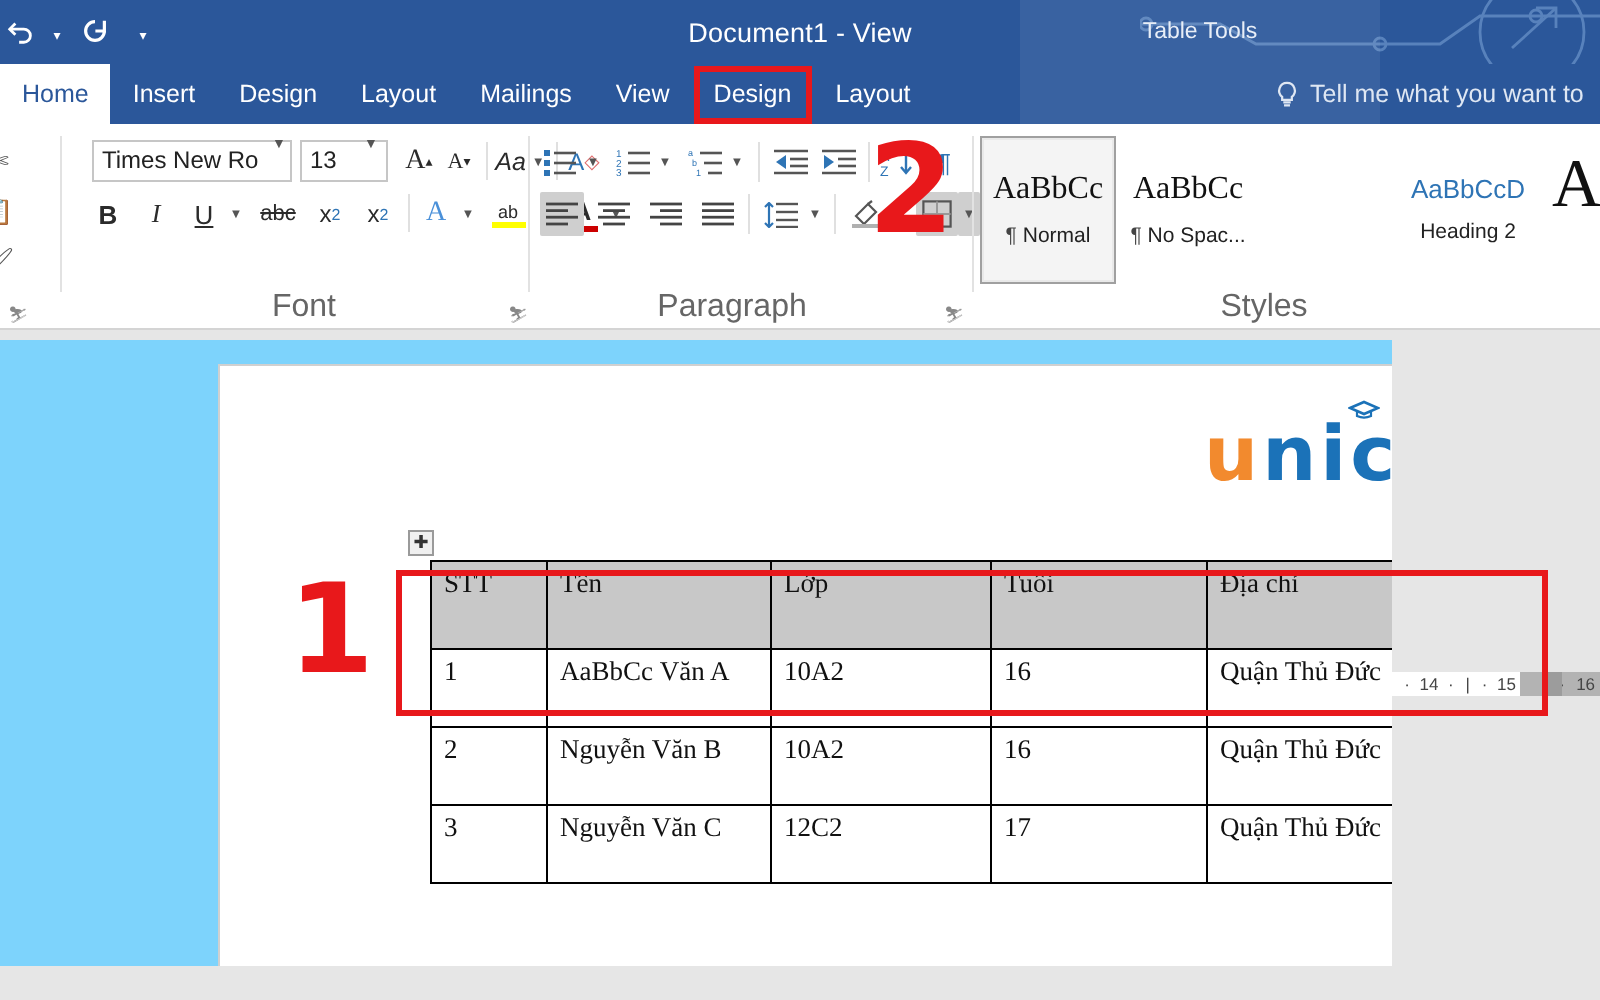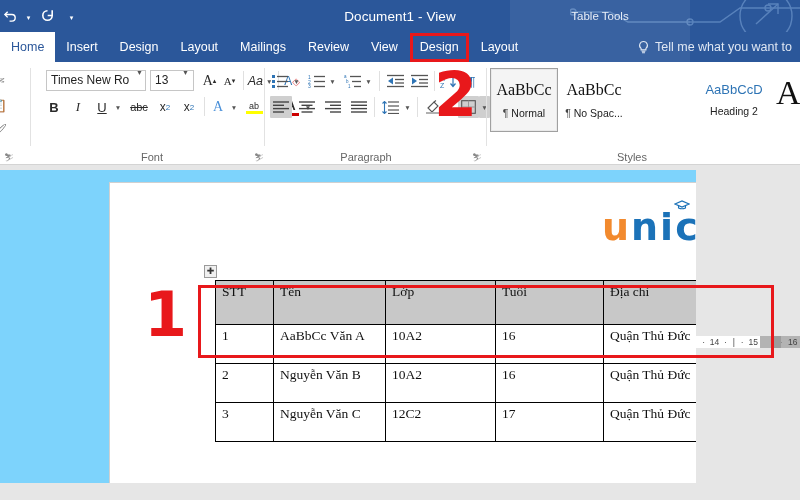--- a/index.html
+++ b/index.html
@@ -64,21 +64,21 @@
   .bulb { width: 13px; height: 15px; display:block; }
 
   
   .ribbon {
     position: absolute; left: 0; top: 62px; width: 800px; height: 103px;
     background: #fff; border-bottom: 1px solid #d4d4d4; overflow: hidden;
   }
   .grp { position: absolute; top: 0; height: 103px; }
   .grp-label {
     position: absolute; bottom: 2px; left: 0; width: 100%;
-    text-align: center; font-size: 11px; color: #666; margin-top: 36px;
+    text-align: center; font-size: 16px; color: #666; margin-top: 36px;
   }
   .grp-sep { position: absolute; top: 6px; width: 1px; height: 78px; background: #e2e2e2; }
   .dlg { position: absolute; bottom: 3px; font-size: 8px; color: #888; }
 
   
   .clip-icons { position: absolute; left: 2px; top: 6px; width: 26px; }
   .clip-ic { height: 25px; display: flex; align-items: center; justify-content: center; font-size: 13px; color: #555; }
 
   
   .fontname {
@@ -103,21 +103,21 @@
   .ptool {
     position: absolute; display: flex; align-items: center; justify-content: center;
     height: 22px; color: #3a3a3a;
   }
   .ptool svg { display: block; }
   .mini-caret { font-size: 6.5px; color: #555; }
   .ptool.sel { background: #cfcfcf; border-radius: 1px; }
 
   
   .stylebox {
-    position: absolute; top: 6px; width: 68px; height: 64px;
+    position: absolute; top: 6px; width: 68px; height: 74px;
     border: 1px solid transparent; background: #fff;
     display: flex; flex-direction: column; align-items: center; justify-content: center;
   }
   .stylebox.sel { border: 1px solid #a0a0a0; background: #f4f4f4; box-shadow: 0 0 0 1px #e9e9e9 inset; }
   .sp { font-family: "Liberation Serif", serif; font-size: 16px; color: #111; line-height: 1; }
   .sp.blue { color: #2e74b5; font-family: "Liberation Sans", sans-serif; font-size: 15px; }
   .sp.blue2 { color: #2e74b5; font-family: "Liberation Sans", sans-serif; font-size: 13px; }
   .sn { font-size: 10.5px; color: #222; margin-top: 9px; white-space: nowrap; }
   .pilcrow { color: #444; }
   .big-a { position: absolute; top: 12px; font-family: "Liberation Serif", serif; font-size: 34px; color: #111; }
@@ -245,23 +245,20 @@
           <span>Insert</span>
         </div>
       <div class="tab">
           <span>Design</span>
         </div>
       <div class="tab">
           <span>Layout</span>
         </div>
       <div class="tab">
           <span>Mailings</span>
-        </div>
-      <div class="tab">
-          <span>Review</span>
         </div>
       <div class="tab">
           <span>View</span>
         </div>
       <div class="tab hl">
           <span>Design</span>
         </div>
       <div class="tab">
           <span>Layout</span>
         </div>

